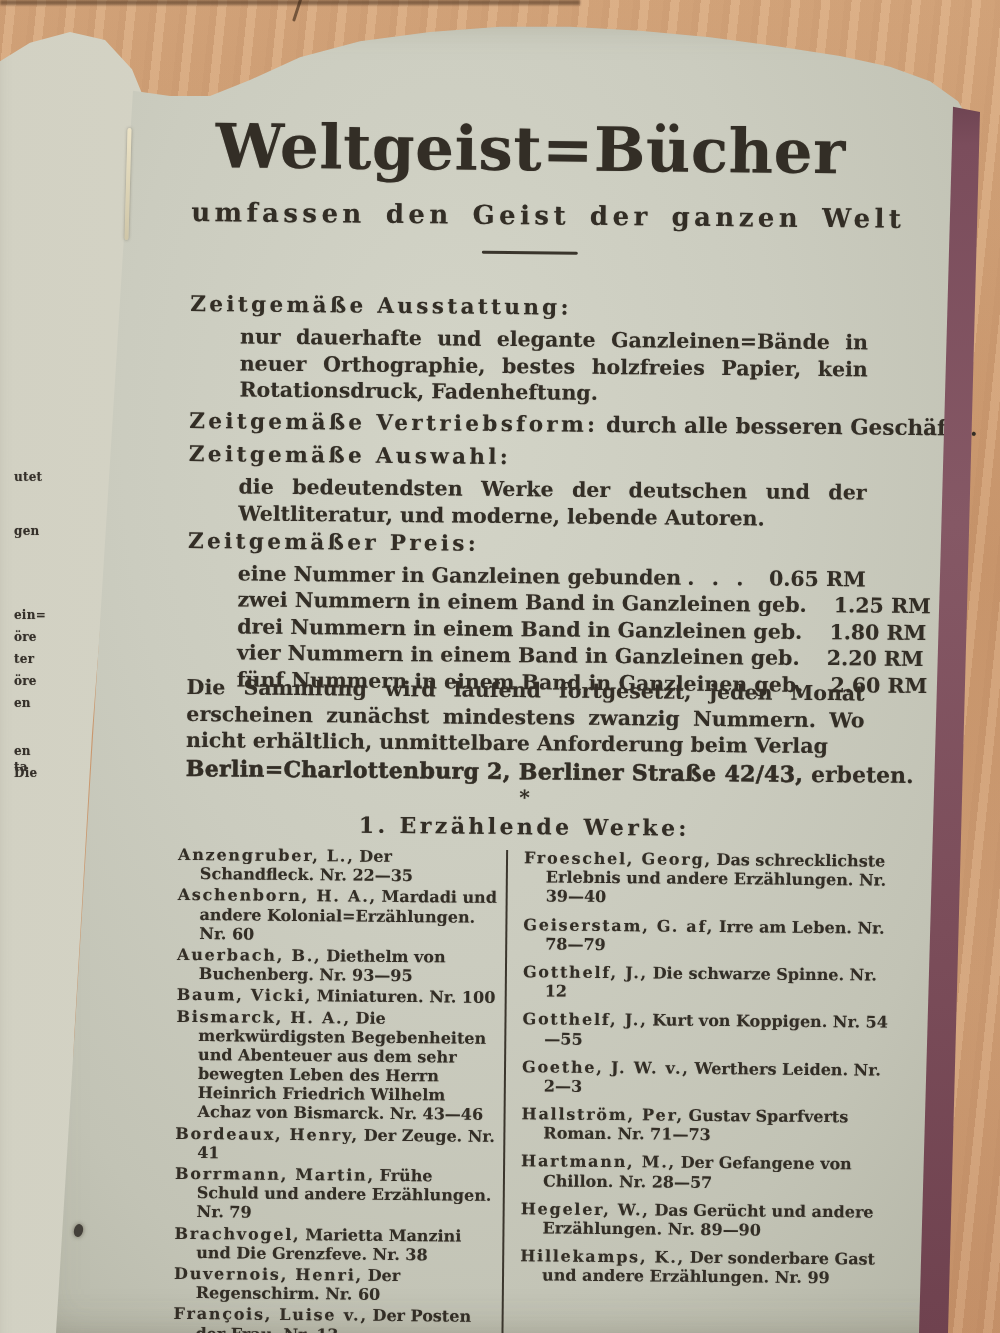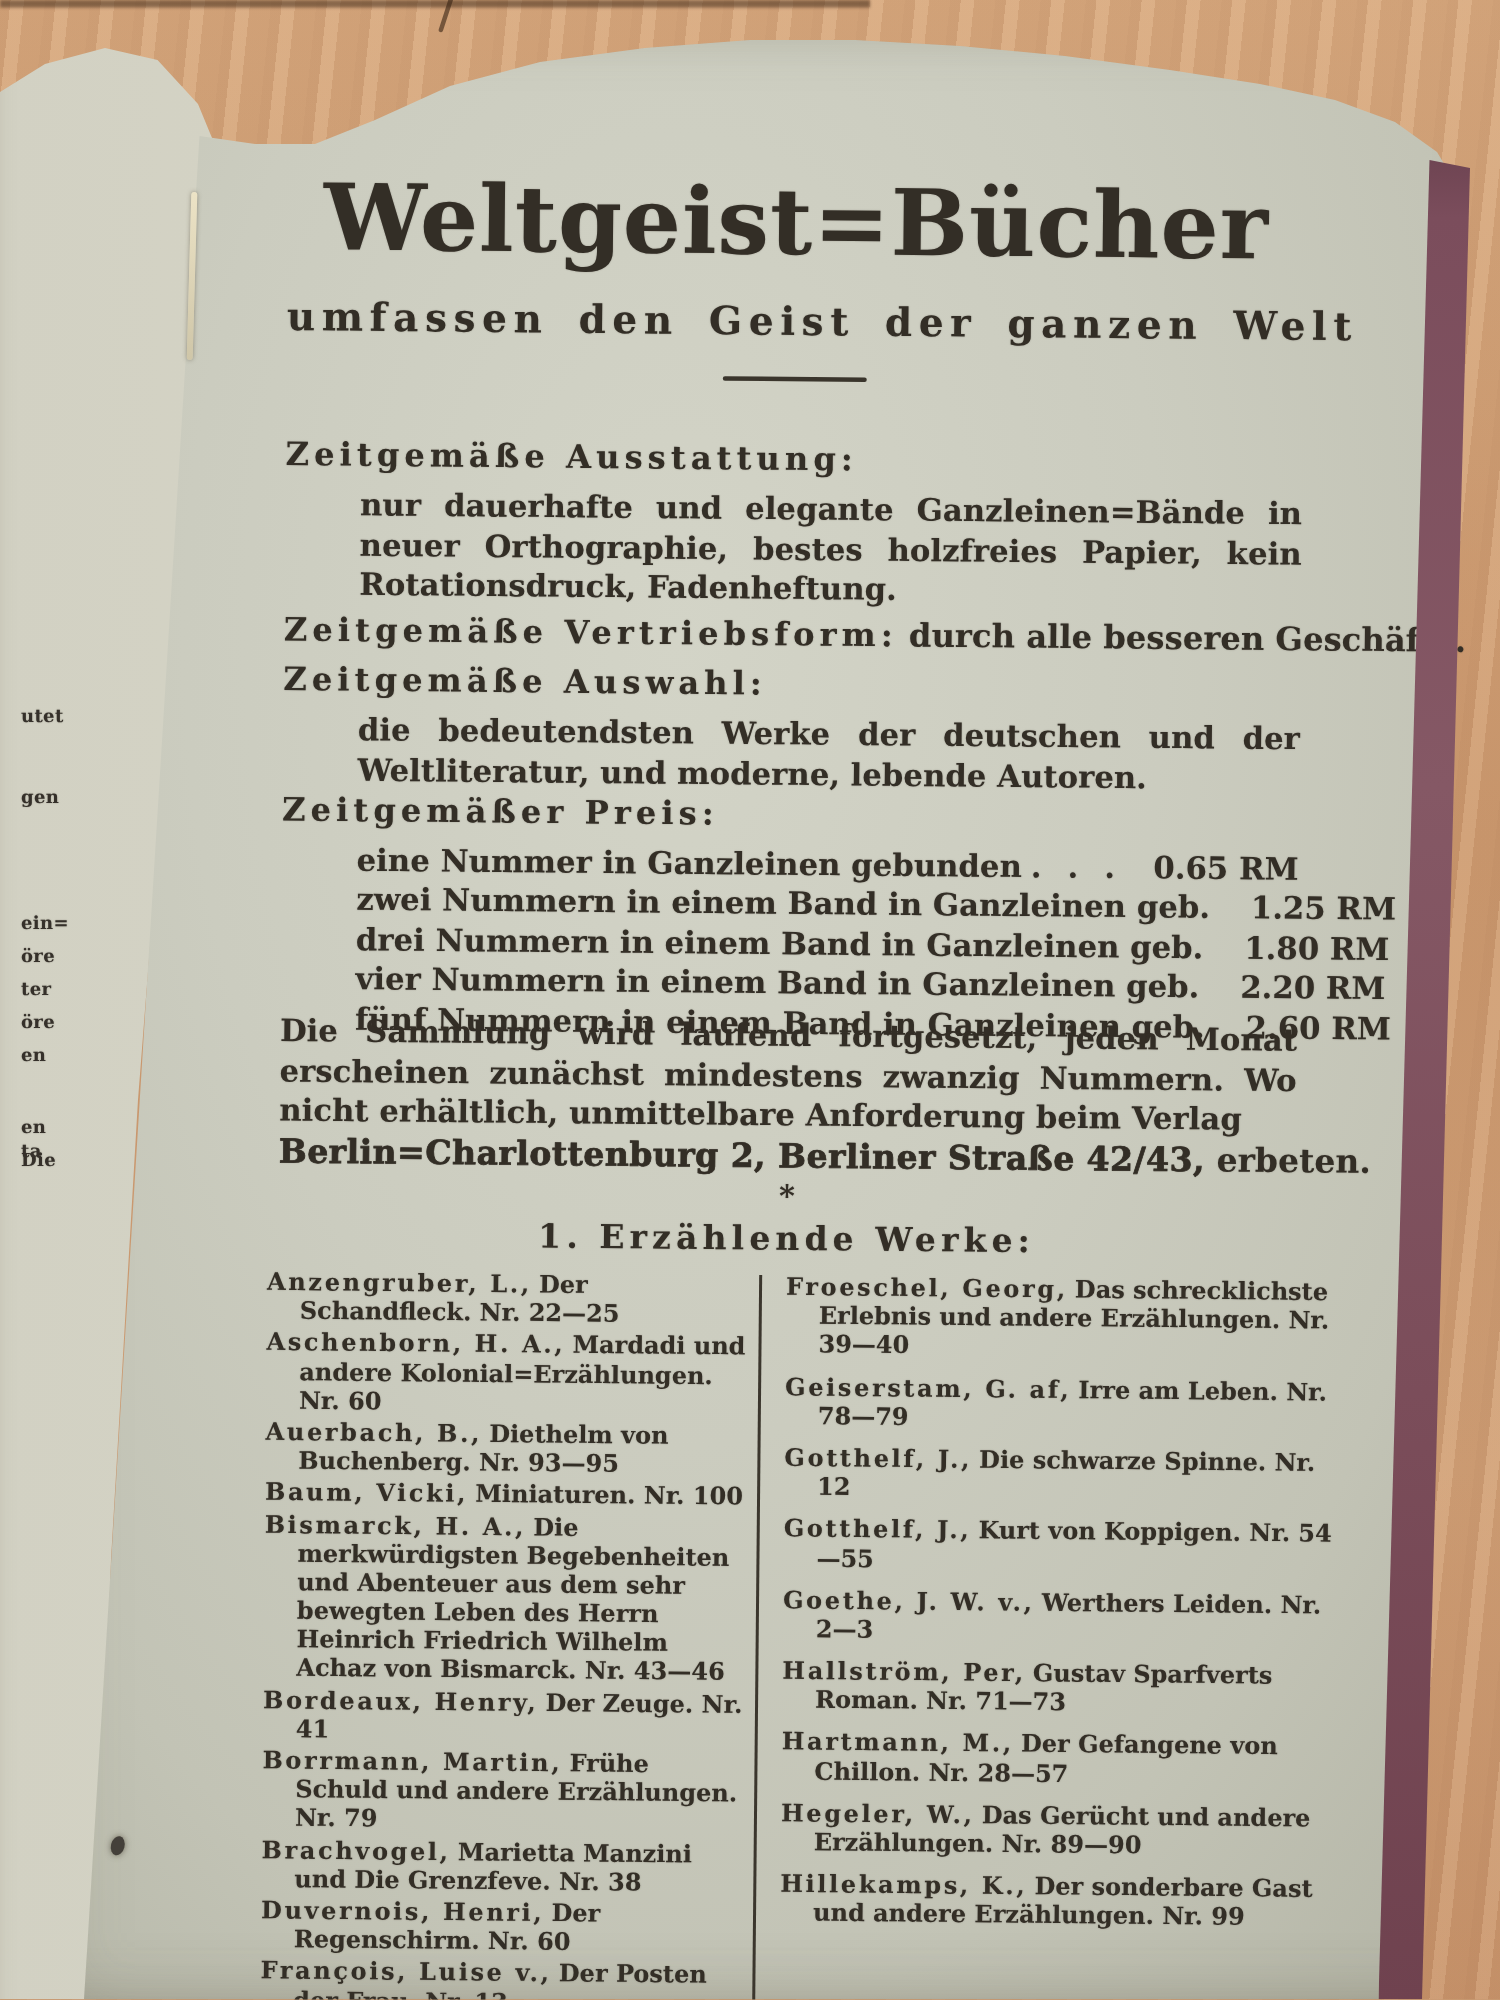--- a/index.html
+++ b/index.html
@@ -212,21 +212,21 @@
       <div class="blk address">
         <span class="bold">Berlin=Charlottenburg 2, Berliner Straße 42/43,</span><span> erbeten.</span>
       </div>
 
       <div class="blk star">*</div>
       <div class="blk h-sperr list-heading" style="font-size:22px">1. Erzählende Werke:</div>
     </div>
 
     <div class="columns">
       <div class="col col-left">
-        <div class="entry"><span class="author">Anzengruber, L.,</span><span>Der Schandfleck. Nr. 22—25</span></div>
+        <div class="entry"><span class="author">Anzengruber, L.,</span><span>Der Schandfleck. Nr. 22—35</span></div>
         <div class="entry"><span class="author">Aschenborn, H. A.,</span><span>Mardadi und andere Kolonial=Erzählungen. Nr. 60</span></div>
         <div class="entry"><span class="author">Auerbach, B.,</span><span>Diethelm von Buchenberg. Nr. 93—95</span></div>
         <div class="entry"><span class="author">Baum, Vicki,</span><span>Miniaturen. Nr. 100</span></div>
         <div class="entry"><span class="author">Bismarck, H. A.,</span><span>Die merkwürdigsten Begebenheiten und Abenteuer aus dem sehr bewegten Leben des Herrn Heinrich Friedrich Wilhelm Achaz von Bismarck. Nr. 43—46</span></div>
         <div class="entry"><span class="author">Bordeaux, Henry,</span><span>Der Zeuge. Nr. 41</span></div>
         <div class="entry"><span class="author">Borrmann, Martin,</span><span>Frühe Schuld und andere Erzählungen. Nr. 79</span></div>
         <div class="entry"><span class="author">Brachvogel,</span><span>Marietta Manzini und Die Grenzfeve. Nr. 38</span></div>
         <div class="entry"><span class="author">Duvernois, Henri,</span><span>Der Regenschirm. Nr. 60</span></div>
         <div class="entry"><span class="author">François, Luise v.,</span><span>Der Posten der Frau. Nr. 13</span></div>
       </div>

